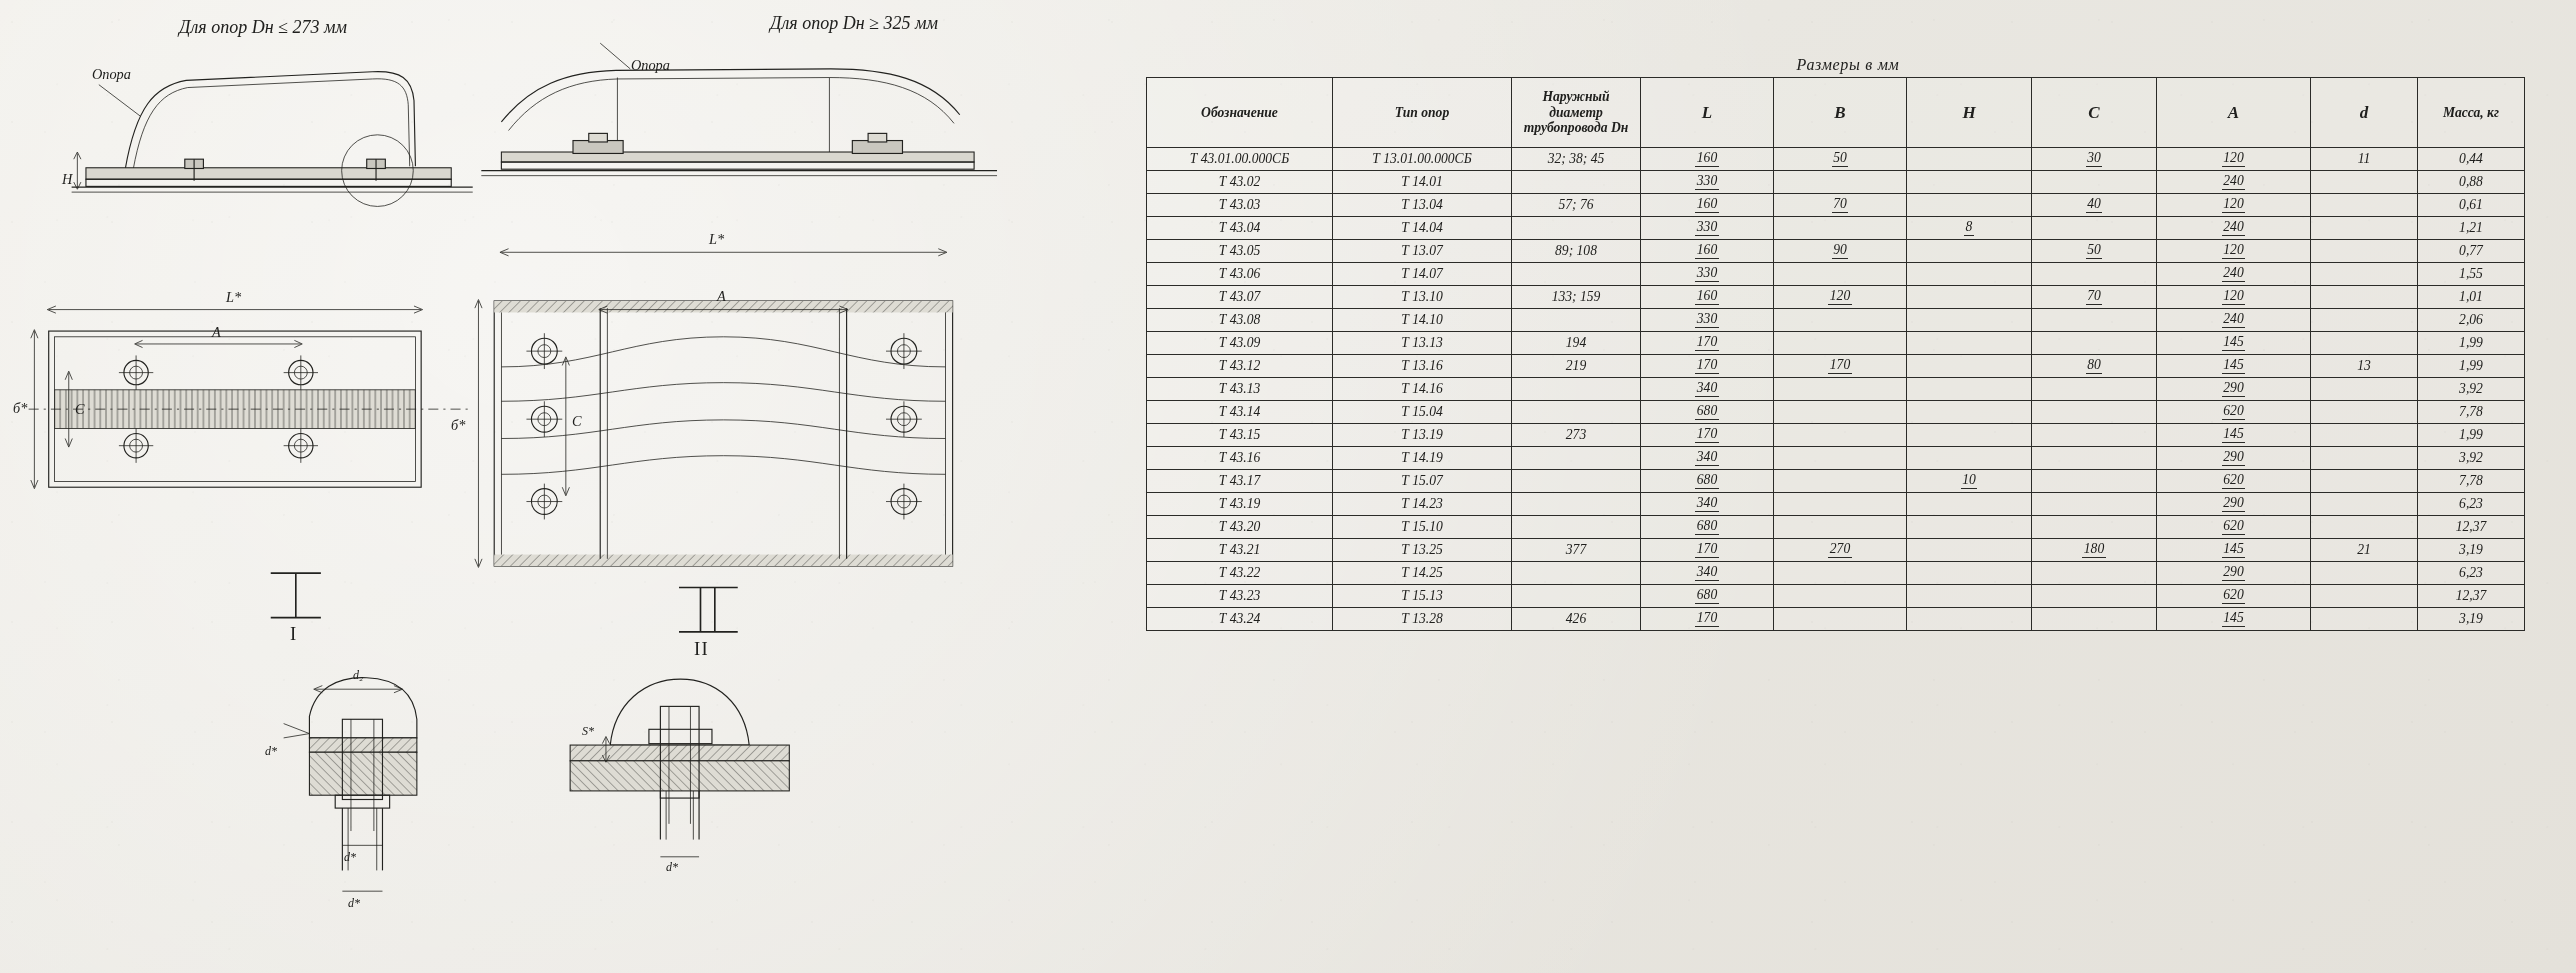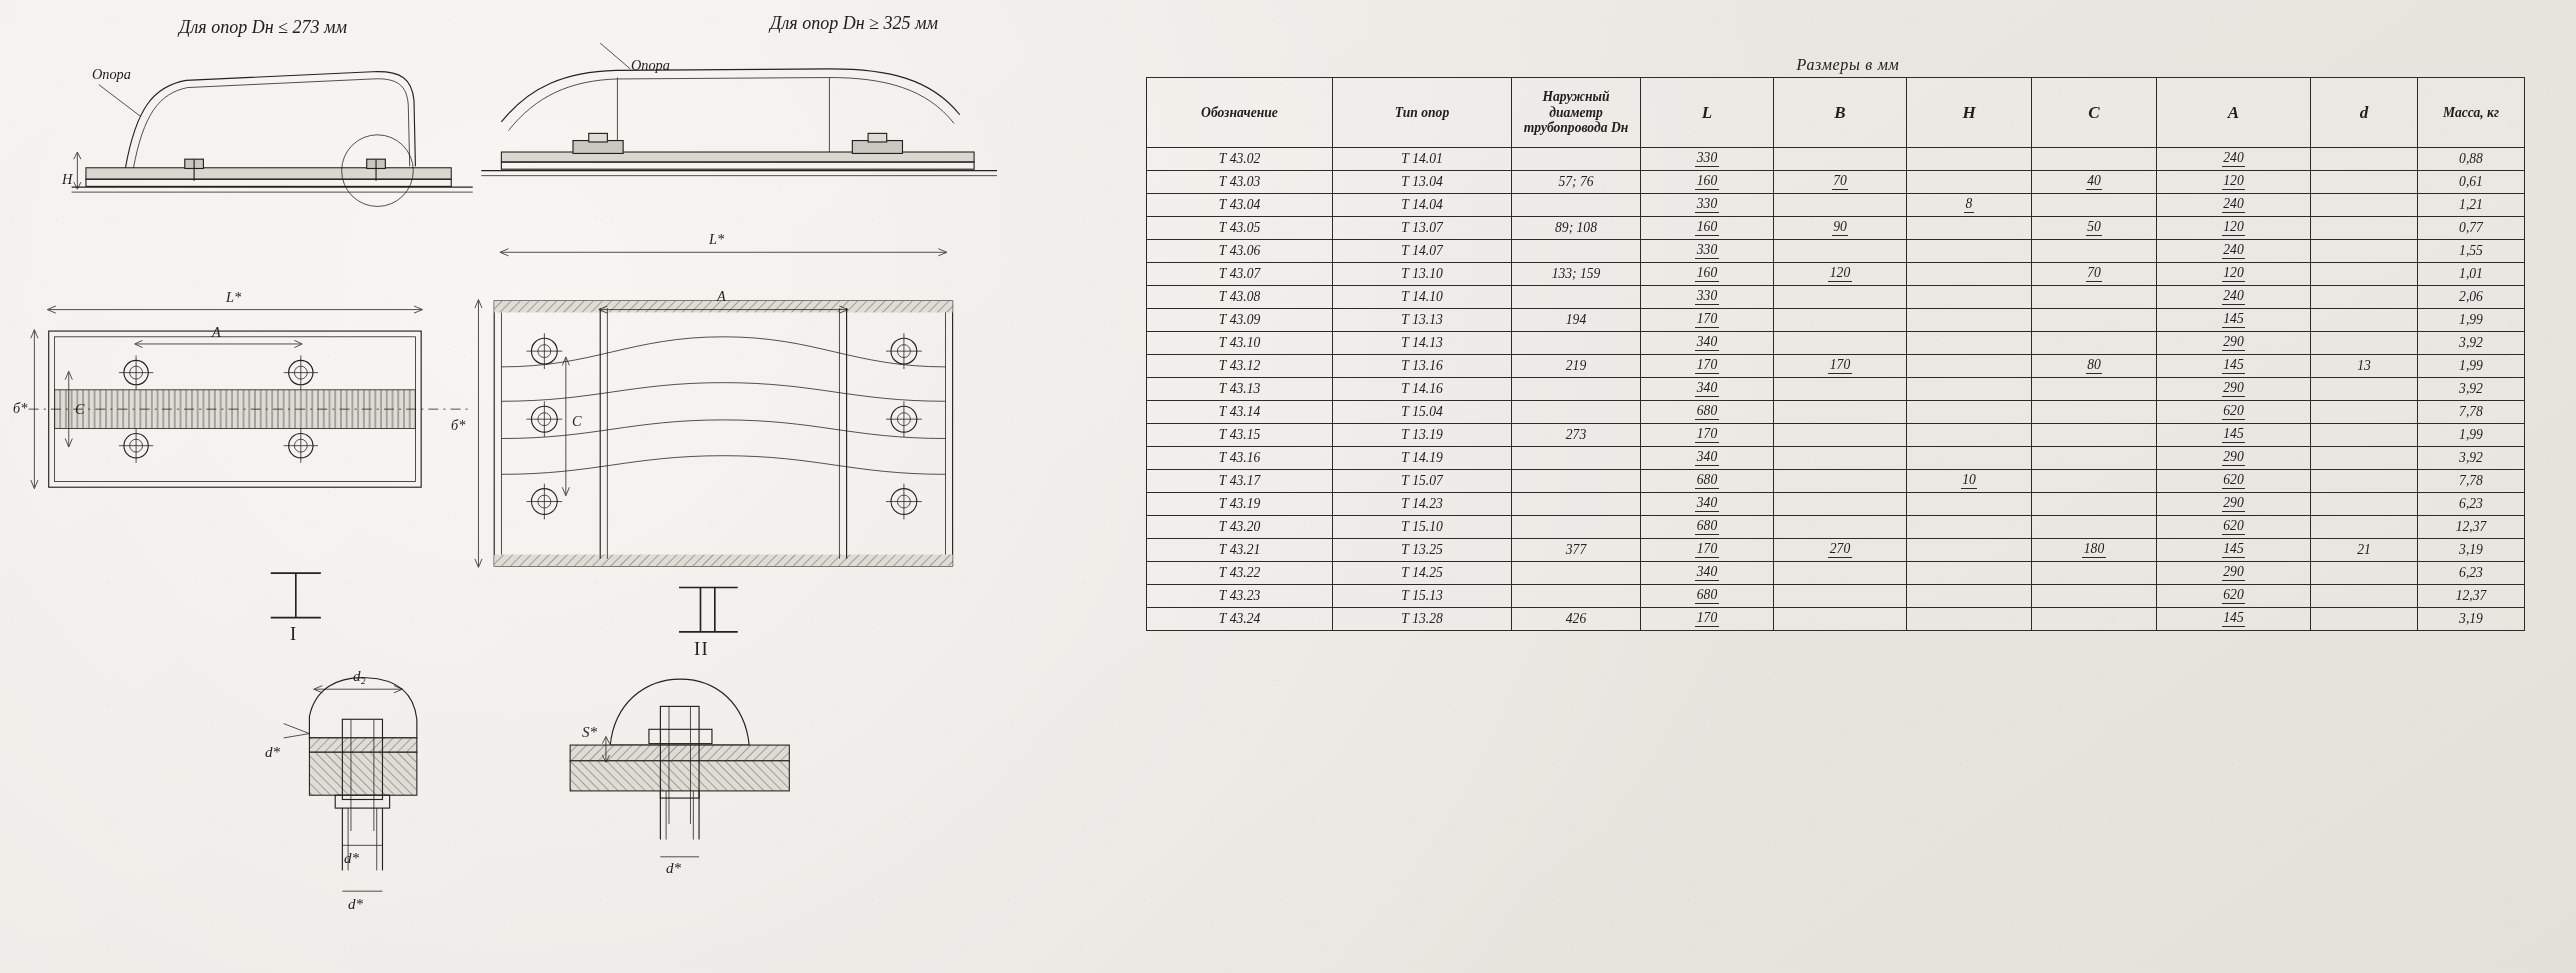--- a/index.html
+++ b/index.html
@@ -47,21 +47,21 @@
     font-style: italic;
     font-size: 18px;
     white-space: nowrap;
   }
   .lbl {
     position: absolute;
     font-style: italic;
     font-size: 14.3px;
     white-space: nowrap;
   }
-  .lbl.small { font-size: 15px; }
+  .lbl.small { font-size: 12px; }
   .rom {
     position: absolute;
     font-size: 18.6px;
     font-family: "Liberation Serif", serif;
     letter-spacing: 1.4px;
   }
 
   
   #table-wrap {
     position: absolute;
@@ -408,20 +408,32 @@
         <th class="big">B</th>
         <th class="big">H</th>
         <th class="big">C</th>
         <th class="big">A</th>
         <th class="big">d</th>
         <th>Масса, кг</th>
       </tr>
     </thead>
     <tbody id="tbody">
         <tr>
+          <td class="lft">Т 43.01.00.000СБ</td>
+          <td class="lft">Т 13.01.00.000СБ</td>
+          <td>32; 38; 45</td>
+          <td><span class="uline">160</span></td>
+          <td><span class="uline">50</span></td>
+          <td></td>
+          <td><span class="uline">30</span></td>
+          <td><span class="uline">120</span></td>
+          <td>11</td>
+          <td>0,44</td>
+        </tr>
+        <tr>
           <td class="lft">Т 43.02</td>
           <td class="lft">Т 14.01</td>
           <td></td>
           <td><span class="uline">330</span></td>
           <td></td>
           <td></td>
           <td></td>
           <td><span class="uline">240</span></td>
           <td></td>
           <td>0,88</td>
@@ -504,32 +516,20 @@
           <td>194</td>
           <td><span class="uline">170</span></td>
           <td></td>
           <td></td>
           <td></td>
           <td><span class="uline">145</span></td>
           <td></td>
           <td>1,99</td>
         </tr>
         <tr>
-          <td class="lft">Т 43.10</td>
-          <td class="lft">Т 14.13</td>
-          <td></td>
-          <td><span class="uline">340</span></td>
-          <td></td>
-          <td></td>
-          <td></td>
-          <td><span class="uline">290</span></td>
-          <td></td>
-          <td>3,92</td>
-        </tr>
-        <tr>
           <td class="lft">Т 43.12</td>
           <td class="lft">Т 13.16</td>
           <td>219</td>
           <td><span class="uline">170</span></td>
           <td><span class="uline">170</span></td>
           <td></td>
           <td><span class="uline">80</span></td>
           <td><span class="uline">145</span></td>
           <td>13</td>
           <td>1,99</td>

